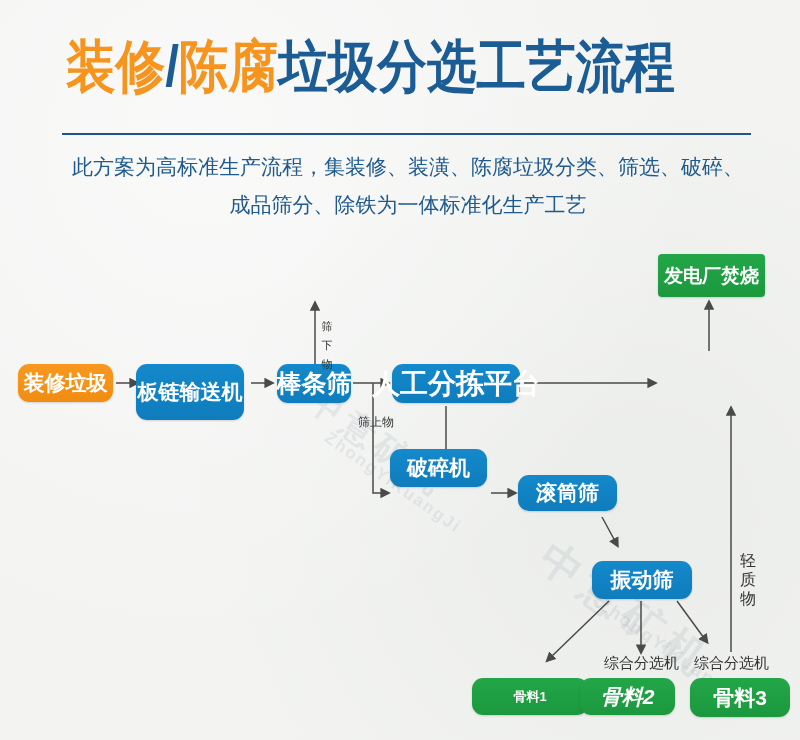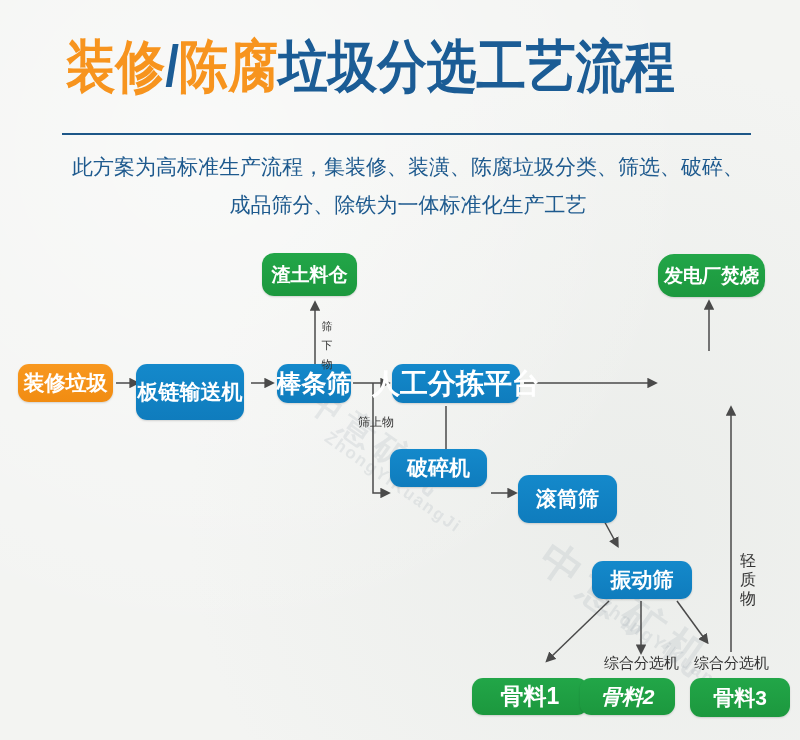--- a/index.html
+++ b/index.html
@@ -106,34 +106,33 @@
       <path d="M731,652 L731,413" marker-end="url(#ah)"></path>
     </g>
   </svg>
 
   <div class="node orange" style="left:18px;top:364px;width:95px;height:38px;font-size:21px;">装修垃圾</div>
 
   <div class="node blue" style="left:136px;top:364px;width:108px;height:56px;font-size:21px;">板链输送机</div>
 
   <div class="node blue" style="left:277px;top:364px;width:74px;height:39px;font-size:25px;">棒条筛</div>
 
-  <div class="node green" style="left:262px;top:253px;width:95px;height:43px;font-size:19px;border-radius:12px;">渣土料仓</div>
 
   <div class="node blue" style="left:392px;top:364px;width:128px;height:39px;font-size:28px;">人工分拣平台</div>
 
 
-  <div class="node green" style="left:658px;top:254px;width:107px;height:43px;font-size:19px;border-radius:16px;">发电厂焚烧</div>
+  <div class="node green" style="left:658px;top:254px;width:107px;height:43px;font-size:19px;border-radius:4px;">发电厂焚烧</div>
 
   <div class="node blue" style="left:390px;top:449px;width:97px;height:38px;font-size:21px;">破碎机</div>
 
-  <div class="node blue" style="left:518px;top:475px;width:99px;height:48px;font-size:21px;">滚筒筛</div>
+  <div class="node blue" style="left:518px;top:475px;width:99px;height:36px;font-size:21px;">滚筒筛</div>
 
   <div class="node blue" style="left:592px;top:561px;width:100px;height:38px;font-size:21px;">振动筛</div>
 
-  <div class="node green" style="left:472px;top:678px;width:116px;height:37px;font-size:23px;">骨料1</div>
+  <div class="node green" style="left:472px;top:678px;width:116px;height:37px;font-size:13px;">骨料1</div>
 
   <div class="node green" style="left:580px;top:678px;width:95px;height:37px;font-size:21px;font-style:italic;">骨料2</div>
 
   <div class="node green" style="left:690px;top:678px;width:100px;height:39px;font-size:21px;">骨料3</div>
 
   <div class="vlabel" style="left:320px;top:317px;font-size:11px;line-height:19px;">筛下物</div>
 
   <div class="elabel" style="left:358px;top:366px;font-size:12px;margin-top:48px;">筛上物</div>
 
   <div class="elabel" style="left:604px;top:654px;font-size:15px;">综合分选机</div>

